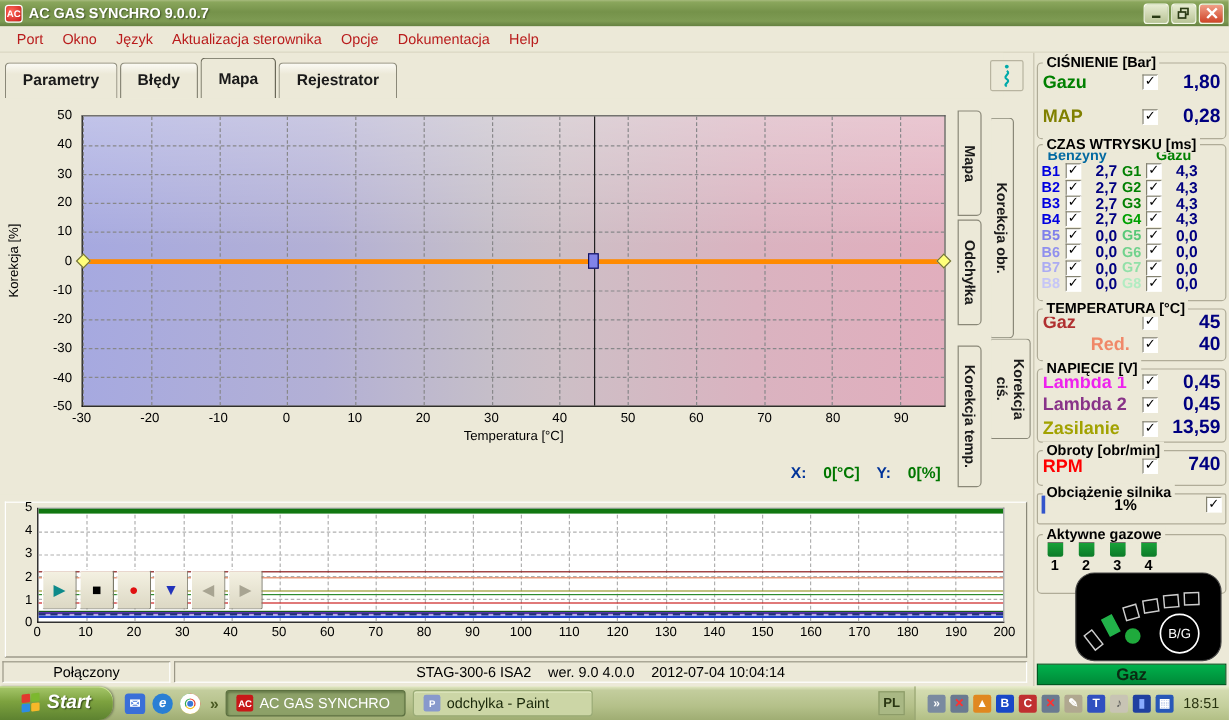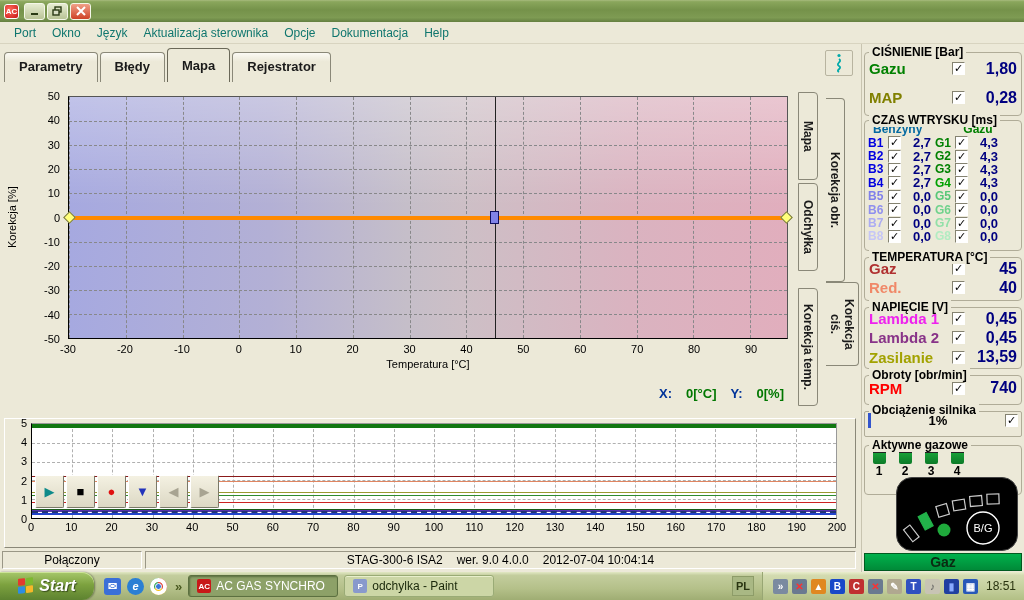--- a/index.html
+++ b/index.html
@@ -16,21 +16,21 @@
   .title-text { color:#fff; font-weight:bold; font-size:12px; text-shadow:1px 1px 1px #4a5c2e; flex:1; }
   .winbtns { display:flex; gap:2px; }
   .winbtn { width:21px; height:17px; border-radius:3px; border:1px solid #f4f7e8;
     background:linear-gradient(180deg,#e7ecd2,#b9c496); display:flex; align-items:center; justify-content:center;
     font-size:10px; font-weight:bold; color:#3c4a24; }
   .winbtn.close { background:linear-gradient(180deg,#f0a088,#cf4226 45%,#b2典1 100%); background:linear-gradient(180deg,#f0a088,#cf4226); color:#fff; }
 
   
   .menubar { position:absolute; left:0; top:22px; width:1024px; height:22px; background:#ECE9D8;
     display:flex; align-items:center; padding-left:6px; border-bottom:1px solid #d8d4c0; }
-  .menu-item { font-size:12px; color:#0f766e; padding:2px 8px; }
+  .menu-item { font-size:12px; color:#b91c1c; padding:2px 8px; }
 
   
   .tabstrip { position:absolute; left:0; top:44px; width:836px; height:38px; background:#ECE9D8; }
   .tabs { position:absolute; left:4px; bottom:0; display:flex; align-items:flex-end; height:34px; }
   .tab { border:1px solid #8a8878; border-bottom:none; border-radius:4px 4px 0 0; background:linear-gradient(180deg,#fbfaf4,#ece9d8 30%);
     font-size:13px; font-weight:bold; color:#1a1a1a; padding:6px 14px 7px; margin-right:2px; height:30px; }
   .tab.active { height:34px; padding-top:9px; background:#ece9d8; border-color:#6a6858; }
   .autoadapt { position:absolute; left:687px; top:6px; width:126px; height:26px; border:1px solid #b8b4a0;
     border-radius:2px; background:#ECE9D8; color:#2222cc; font-weight:bold; font-size:13px;
     display:flex; align-items:center; justify-content:center; }
@@ -142,20 +142,21 @@
   .tray-icon { width:15px; height:15px; border-radius:2px; display:flex; align-items:center; justify-content:center; font-size:10px; font-weight:bold; }
   .clock { font-size:12px; color:#2a3410; margin-left:4px; }
 </style>
 </head>
 <body>
 
 <div class="screen">
 
   <div class="titlebar">
     <div class="title-icon">AC</div>
+    <div class="title-text">AC GAS SYNCHRO  9.0.0.7</div>
     <div class="winbtns">
       <div class="winbtn">
         <svg width="10" height="9" viewBox="0 0 10 9">
             <rect x="1" y="6" width="7" height="2" fill="#2a3a14"></rect>
           </svg>
       </div>
       <div class="winbtn">
         <svg width="11" height="10" viewBox="0 0 11 10">
             <rect x="3" y="1" width="6" height="5" fill="none" stroke="#2a3a14" stroke-width="1.4"></rect>
             <rect x="1" y="4" width="6" height="5" fill="#d8dec4" stroke="#2a3a14" stroke-width="1.4"></rect>
@@ -443,21 +444,21 @@
           </div>
         </div>
     </div>
     <div class="group" id="grp-temperature" style="top:213px;height:44px;">
       <div class="group-title">TEMPERATURA  [°C]</div>
     <div class="vrow" style="height: 17px; margin-top: 2px;">
           <div class="lab" style="color: rgb(176, 48, 48);">Gaz</div>
           <div class="cb">✓</div>
           <div class="val">45</div>
         </div>
-        <div class="vrow" style="height: 17px; margin-top: 2px;">
+        <div class="vrow" style="height: 17px; margin-top: 2px; margin-left: 40px;">
           <div class="lab" style="color: rgb(240, 136, 104);">Red.</div>
           <div class="cb">✓</div>
           <div class="val">40</div>
         </div>
       </div>
     <div class="group" id="grp-voltage" style="top:263px;height:62px;">
       <div class="group-title">NAPIĘCIE [V]</div>
     <div class="vrow" style="height: 17.3333px; margin-top: 2px;">
           <div class="lab" style="color: rgb(238, 34, 238);">Lambda 1</div>
           <div class="cb">✓</div>

